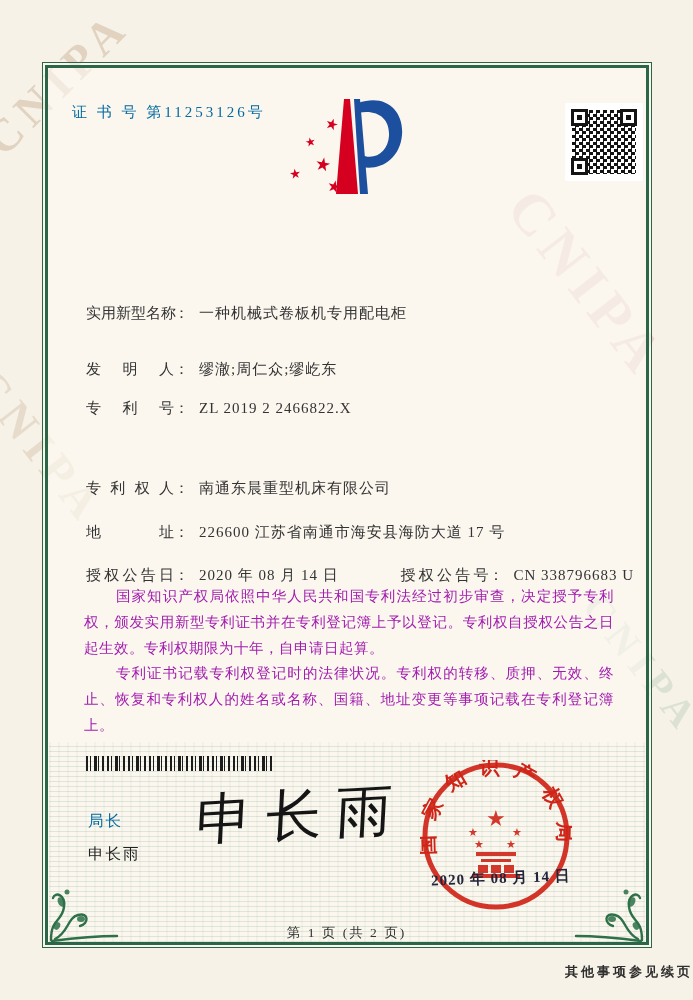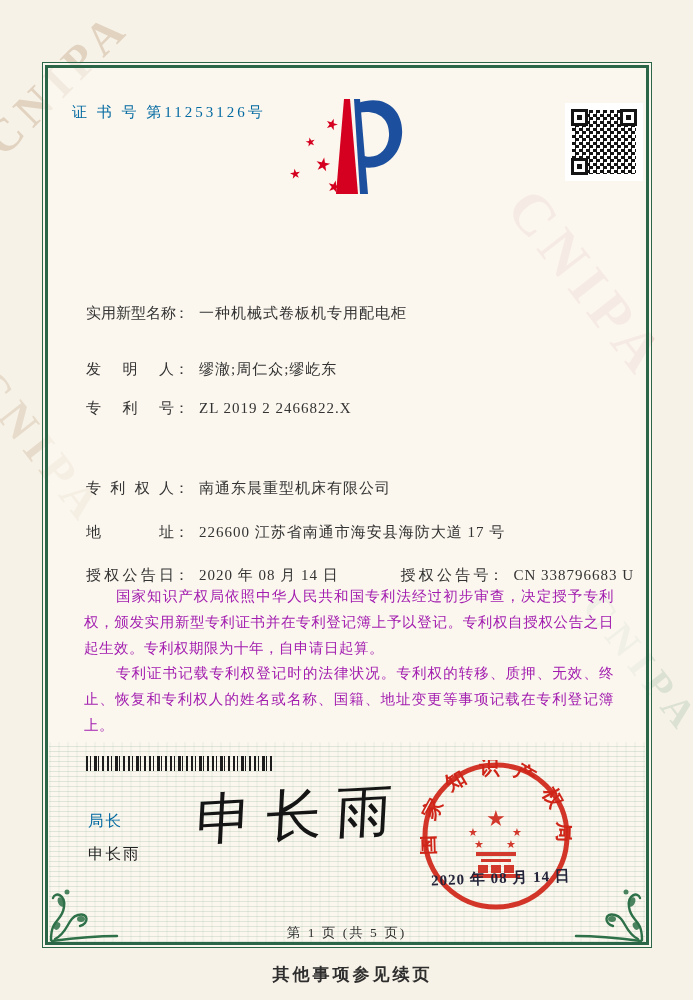--- a/index.html
+++ b/index.html
@@ -110,22 +110,22 @@
   .seal-date {
     position:absolute; left:431px; top:869px; z-index:4; font-size:15px; font-weight:bold;
     color:#23233a; letter-spacing:1px; transform:rotate(-2deg); white-space:nowrap;
   }
 
   .page-indicator {
     position:absolute; left:0; right:0; top:924px; text-align:center; z-index:3;
     font-size:13.5px; letter-spacing:2px; color:#333;
   }
   .footer-note {
-    position:absolute; left:0; right:0; top:963px; text-align:center; z-index:3;
-    font-size:17px; letter-spacing:3px; color:#2e2e2e; font-weight:bold;margin-left:12px;
+    position:absolute; left:0; right:0; top:963px; text-align:right; z-index:3;
+    font-size:13px; letter-spacing:3px; color:#2e2e2e; font-weight:bold;margin-left:12px;
   }
 </style>
 </head>
 <body>
 
 <div class="page">
 
   <div class="wm wm1">CNIPA</div>
   <div class="wm wm2">CNIPA</div>
   <div class="wm wm3">CNIPA</div>
@@ -243,16 +243,16 @@
       <rect x="56" y="92" width="40" height="4"></rect>
       <rect x="61" y="99" width="30" height="3"></rect>
       <rect x="58" y="105" width="10" height="8"></rect>
       <rect x="71" y="105" width="10" height="8"></rect>
       <rect x="84" y="105" width="10" height="8"></rect>
       <rect x="52" y="114" width="48" height="4"></rect>
     </g>
   </svg>
   <div class="seal-date">2020 年 08 月 14 日</div>
 
-  <div class="page-indicator">第 1 页 (共 5 页)</div>
+  <div class="page-indicator">第 1 页 (共 2 页)</div>
   <div class="footer-note">其他事项参见续页</div>
 
 </div>
 
 </body></html>

